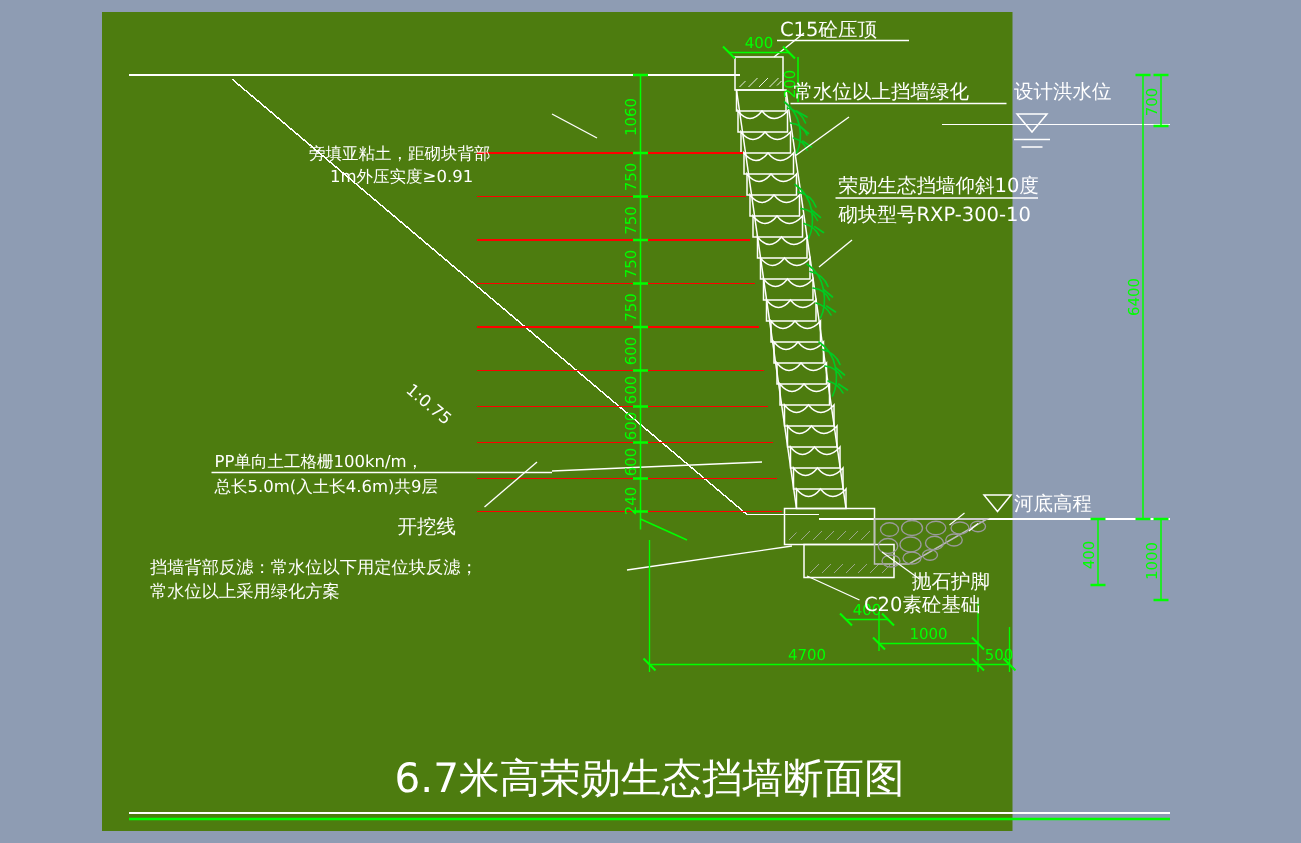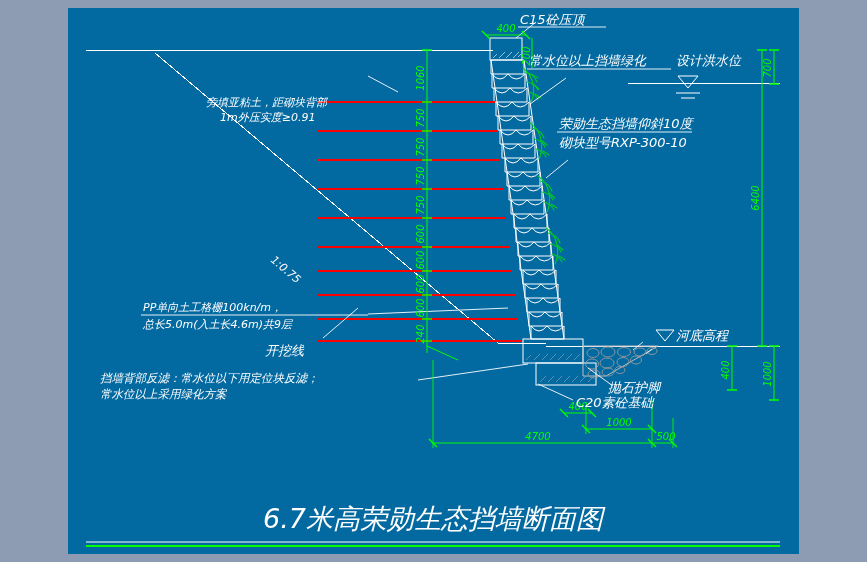--- a/index.html
+++ b/index.html
@@ -1,18 +1,18 @@
 <!DOCTYPE html>
 <html><head>
 <meta charset="utf-8">
 <style>
   html,body{margin:0;padding:0;background:#8e9cb3;}
   body{width:867px;height:562px;overflow:hidden;font-family:"DejaVu Sans",sans-serif;}
   #root{position:relative;width:867px;height:562px;background:#8e9cb3;}
-  #canvas{position:absolute;left:68px;top:8px;width:731px;height:546px;background:#0369a1;font-style:italic;}
+  #canvas{position:absolute;left:68px;top:8px;width:607px;height:546px;background:#4d7c0f;}
   svg{display:block;}
   .lbl{font-family:"DejaVu Sans","Liberation Sans",sans-serif;}
 </style>
 </head>
 <body>
 
 <div id="root">
   <div id="canvas">
     <svg width="731" height="546" viewBox="0 0 731 546">
 

